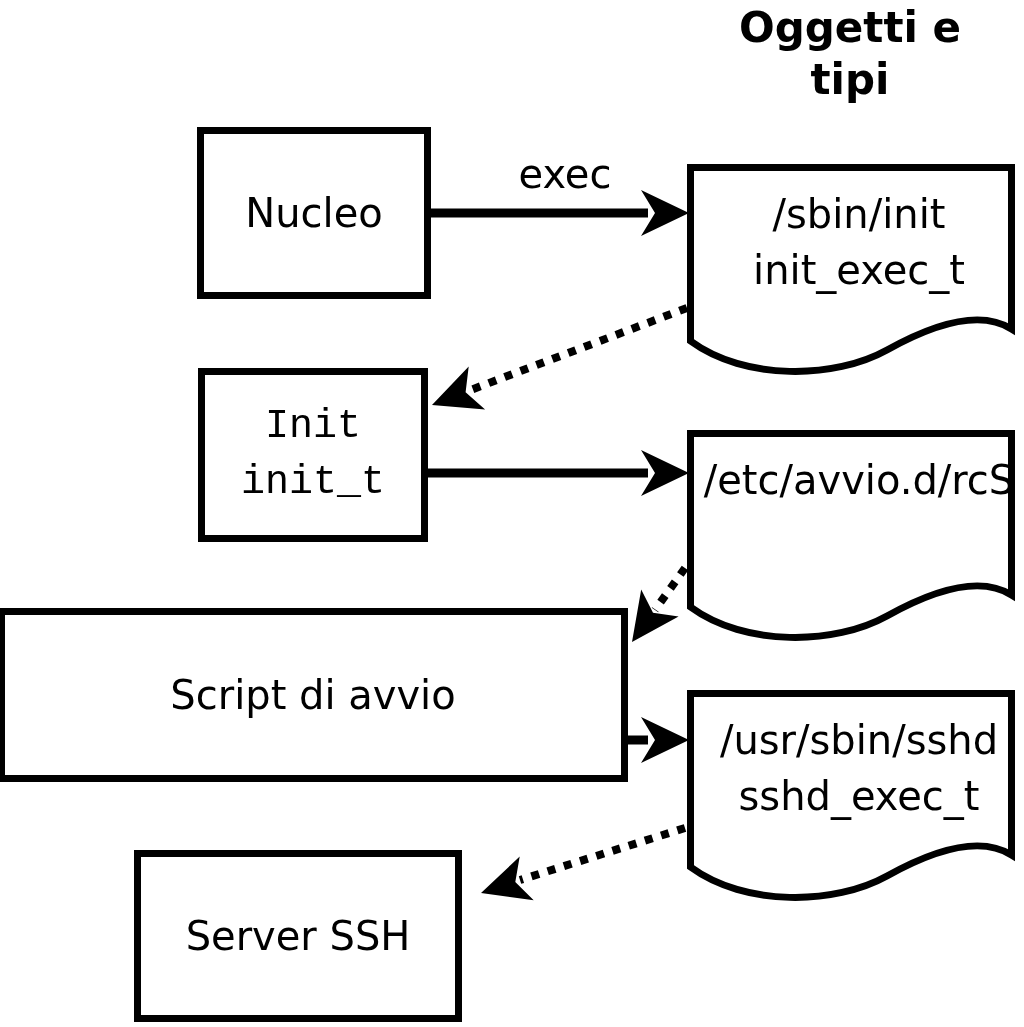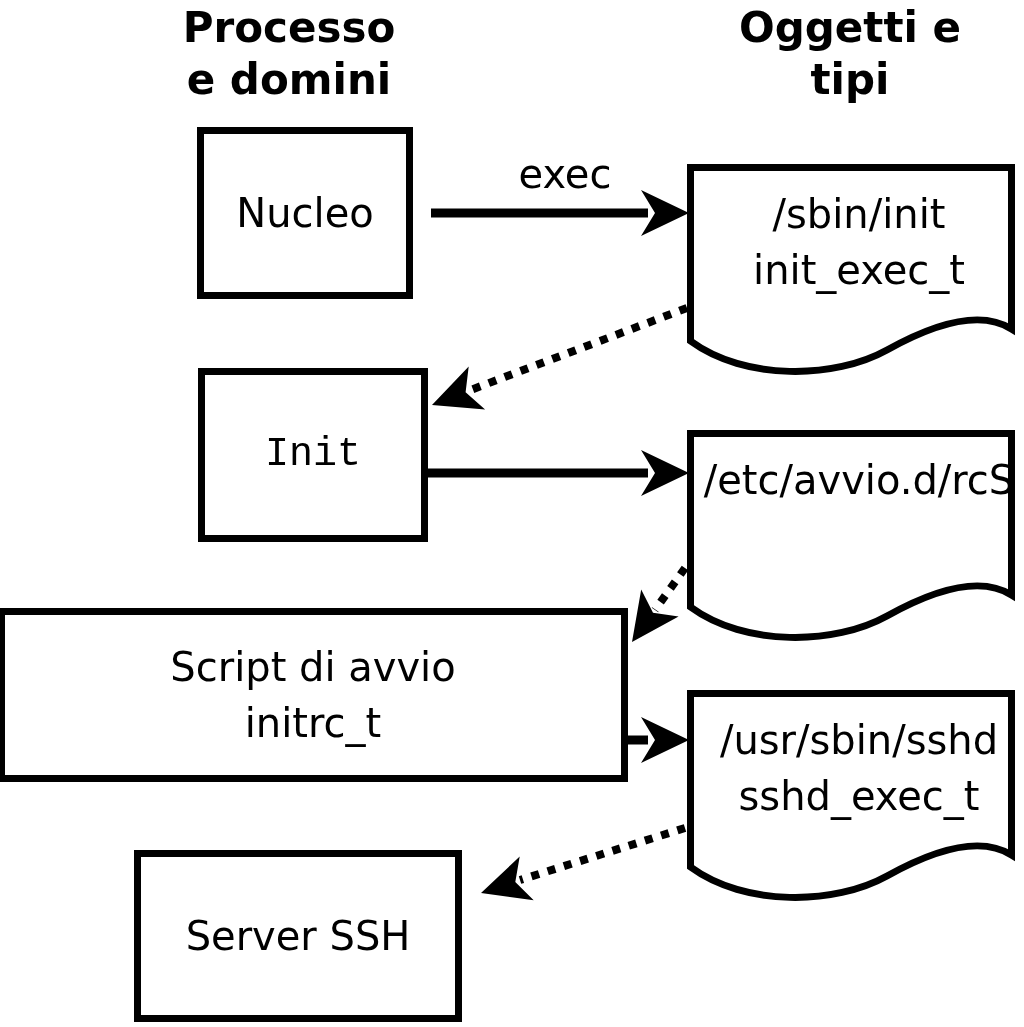--- a/index.html
+++ b/index.html
@@ -72,36 +72,34 @@
     top: 0;
     pointer-events: none;
   }
   .line-name, .line-type { display: block; }
 </style>
 </head>
 <body>
 
 <div class="canvas">
 
-  <div class="hdr" style="left:139px; top:2px; width:300px;">Processo
-e domini</div>
   <div class="hdr" style="left:700px; top:2px; width:300px;">Oggetti e
 tipi</div>
 
-  <div class="pbox" style="left:197px; top:127px; width:216px; height:172px;">
+  <div class="pbox" style="left:197px; top:127px; width:234px; height:172px;">
     <span class="line-name">Nucleo</span>
   </div>
 
   <div class="pbox" style="left:198px; top:368px; width:230px; height:174px;font-family:Liberation Mono, monospace;">
     <span class="line-name">Init</span>
+    <span class="line-type">init_t</span>
   </div>
 
   <div class="pbox" style="left:-2px; top:608px; width:630px; height:174px;">
     <span class="line-name">Script di avvio</span>
-    <span class="line-type">initrc_t</span>
   </div>
 
   <div class="pbox" style="left:134px; top:850px; width:328px; height:172px;">
     <span class="line-name">Server SSH</span>
   </div>
 
   <div class="doc" style="left:687px; top:164px;">
     <svg width="328" height="215" viewBox="0 0 328 215">
       <path d="M 3.5,3.5 L 324.5,3.5 L 324.5,165 C 296,147 252,157 200,186 C 148,215 58,217 3.5,177 Z" fill="#ffffff" stroke="#000000" stroke-width="7"></path>
     </svg>

